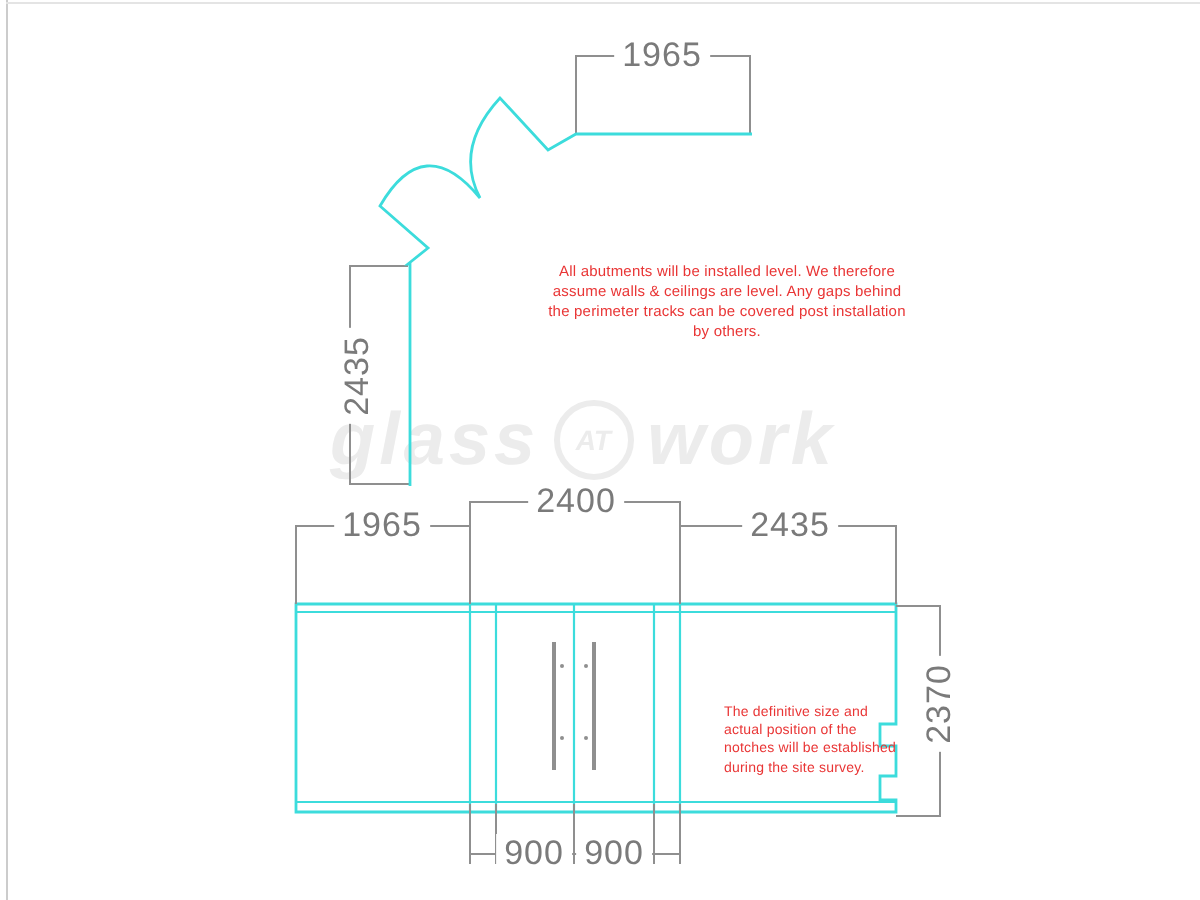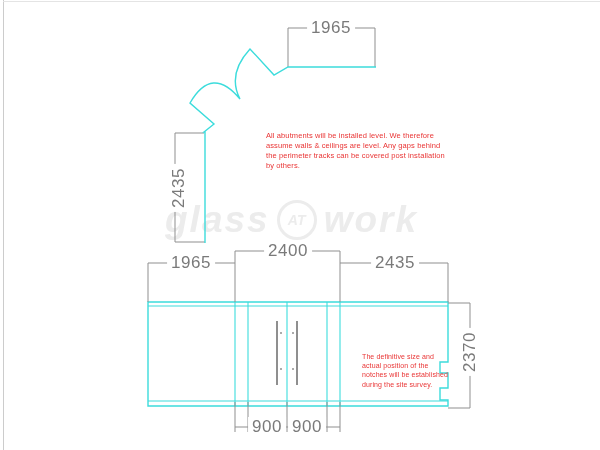--- a/index.html
+++ b/index.html
@@ -24,21 +24,21 @@
   .lbl{
     position:absolute;background:#ffffff;color:var(--dimtext);
     font-size:17px;letter-spacing:0.5px;line-height:20px;padding:0 4px;
     transform:translate(-50%,-50%);white-space:nowrap;
   }
   .lbl.vert{transform:translate(-50%,-50%) rotate(-90deg);}
   .note{
     position:absolute;color:var(--note);font-size:7px;line-height:1.32;
     white-space:pre-line;letter-spacing:0.1px;
   }
-  .note1{left:266px;top:131px;width:195px;font-size:7.5px;}
+  .note1{left:266px;top:131px;width:195px;font-size:7.5px;text-align:center;}
   .note2{left:362px;top:352px;width:95px;}
   .wm{
     position:absolute;left:165px;top:197px;height:46px;
     display:flex;align-items:center;gap:7px;color:var(--wm);
     font-style:italic;font-weight:bold;font-size:37px;letter-spacing:2px;
     user-select:none;
     justify-content:space-between;
   }
   .wm-badge{
     width:34px;height:34px;border:3px solid var(--wm);border-radius:50%;

